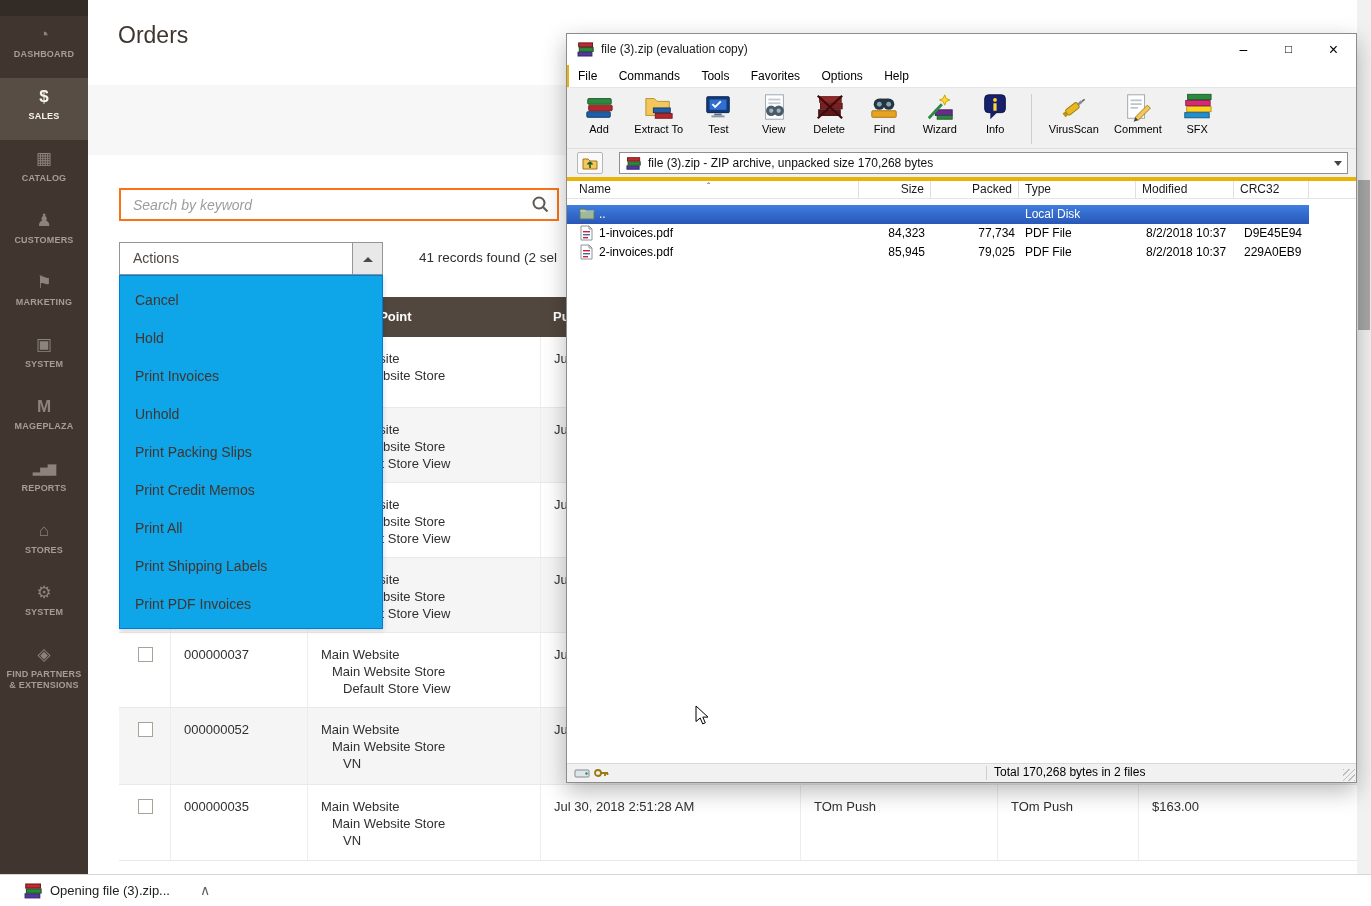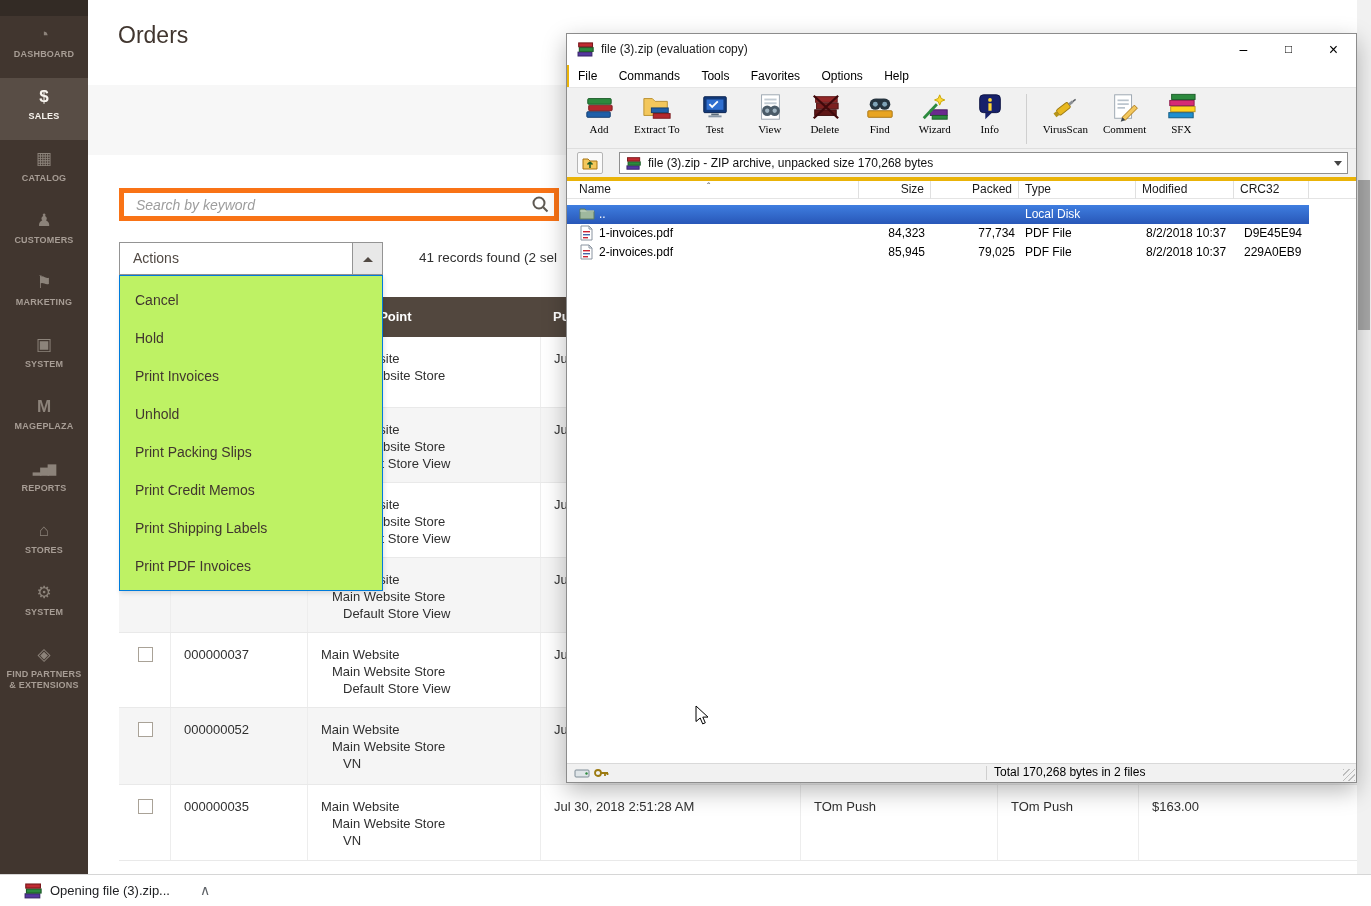--- a/index.html
+++ b/index.html
@@ -15,21 +15,21 @@
   .mi-icon.bold { font-weight:bold; }
   .mi-label { display:block; font-size:9px; font-weight:bold; letter-spacing:.2px; margin-top:4px; line-height:1.25; padding:0 3px; }
   .mi.active { background:#584d45; color:#f8f4ee; }
   .mi.active .mi-icon { color:#f8f4ee; }
   .mi-find { height:74px; }
 
   
   .page-title { position:absolute; left:118px; top:22px; font-size:23px; font-weight:400; color:#41362f; }
   .gray-panel { position:absolute; left:88px; top:85px; width:1269px; height:70px; background:#f7f7f7; }
   .search-wrap { position:absolute; left:119px; top:188px; width:440px; height:33px; }
-  .search-input { width:100%; height:100%; border:5px solid #f97316; padding:0 36px 0 12px; font-size:14px; color:#303030; font-family:inherit; background:#fff; }
+  .search-input { width:100%; height:100%; border:2px solid #f97316; padding:0 36px 0 12px; font-size:14px; color:#303030; font-family:inherit; background:#fff; }
   .search-input::placeholder { font-style:italic; color:#9d9d9d; }
   .search-icon { position:absolute; right:9px; top:6px; width:20px; height:20px; cursor:pointer; }
 
   .actions-btn { position:absolute; left:119px; top:242px; width:264px; height:33px; background:#fff; border:1px solid #949494; z-index:11; cursor:pointer; }
   .actions-label { position:absolute; left:13px; top:0; line-height:31px; font-size:14px; color:#514943; }
   .arrow-seg { position:absolute; right:0; top:0; width:30px; height:100%; border-left:1px solid #949494; background:#e8e8e8; }
   .tri-up { position:absolute; left:50%; top:50%; margin:-2px 0 0 -5px; width:0; height:0; border-left:5px solid transparent; border-right:5px solid transparent; border-bottom:5px solid #514943; }
   .records { position:absolute; left:419px; top:250px; font-size:13.5px; color:#303030; }
 
   .grid-header { position:absolute; left:119px; top:297px; width:1238px; height:40px; background:#52473e; }
@@ -40,38 +40,38 @@
   .grow.alt { background:#f5f5f5; }
   .r0{top:337px;height:71px} .r1{top:408px;height:75px} .r2{top:483px;height:75px}
   .r3{top:558px;height:75px} .r4{top:633px;height:75px} .r5{top:708px;height:77px} .r6{top:785px;height:76px}
   .cell { position:absolute; top:0; bottom:0; border-left:1px solid #ededed; }
   .c-id{left:51px;width:137px} .c-point{left:188px;width:233px} .c-date{left:421px;width:260px}
   .c-bill{left:681px;width:197px} .c-ship{left:878px;width:198px} .c-total{left:1019px;width:134px}
   .ct { display:block; margin:13px 0 0 13px; font-size:13px; color:#303030; line-height:17px; }
   .pp0 { margin-top:13px; } .pp1 { margin:0 0 0 24px; } .pp2 { margin:0 0 0 35px; }
   .cb { position:absolute; left:19px; top:14px; width:15px; height:15px; border:1px solid #a9a297; background:#fff; cursor:pointer; }
 
-  .dropdown-menu { position:absolute; left:119px; top:275px; width:264px; background:#bef264; border:1px solid #007bdb; z-index:12; padding:5px 0; box-shadow:1px 2px 5px rgba(0,0,0,.12); }
+  .dropdown-menu { position:absolute; left:119px; top:275px; width:264px; background:#0ea5e9; border:1px solid #007bdb; z-index:12; padding:5px 0; box-shadow:1px 2px 5px rgba(0,0,0,.12); }
   .dd-item { height:38px; line-height:38px; padding-left:15px; font-size:14px; color:#41362f; cursor:pointer; }
 
   
   .pg-scrollbar { position:absolute; right:0; top:0; width:14px; height:874px; background:#f1f1f1; z-index:6; }
   .pg-thumb { position:absolute; left:1px; top:180px; width:12px; height:150px; background:#a8a8a8; }
 
   
   .winrar { position:absolute; left:566px; top:33px; width:791px; height:750px; background:#eab308; border:1px solid #8c8c8c; box-shadow:0 8px 22px rgba(0,0,0,.28); z-index:20; font-size:12px; color:#000; }
   .wr-title { position:absolute; left:0; top:0; right:0; height:31px; background:#fff; }
   .wr-logo16 { position:absolute; left:10px; top:7px; width:17px; height:17px; }
   .wr-title-text { position:absolute; left:34px; top:0; line-height:31px; font-size:12px; color:#1a1a1a; }
   .wr-btn { position:absolute; top:0; width:45px; height:31px; text-align:center; line-height:31px; cursor:pointer; font-size:14px; color:#000; }
   .wr-min{right:90px} .wr-max{right:45px; font-size:12px;} .wr-close{right:0; font-size:16px;}
   .wr-menubar { position:absolute; left:2px; top:31px; right:0; height:22px; background:#fff; }
   .wr-menu-item { display:inline-block; padding:0 9px; line-height:22px; cursor:pointer; }
 
-  .wr-toolbar { position:absolute; left:0; top:53px; right:0; height:62px; background:#f1f1f1; border-top:1px solid #e6e6e6; border-bottom:1px solid #dedede; padding:2px 0 0 6px; white-space:nowrap;font-family:Liberation Serif, serif; }
+  .wr-toolbar { position:absolute; left:0; top:53px; right:0; height:62px; background:#f1f1f1; border-top:1px solid #e6e6e6; border-bottom:1px solid #dedede; padding:2px 0 0 6px; white-space:nowrap; }
   .tb { display:inline-block; vertical-align:top; min-width:52px; padding:2px 6px 0; text-align:center; cursor:pointer; }
   .tb svg { width:30px; height:30px; display:block; margin:0 auto; }
   .tbl { display:block; font-size:11px; margin-top:1px; color:#000; }
   .tb-sep { display:inline-block; vertical-align:top; width:1px; height:50px; background:#cfcfcf; margin:4px 7px 0; }
 
   .wr-address { position:absolute; left:0; top:115px; right:0; height:28px; background:#f1f1f1; }
   .up-btn { position:absolute; left:10px; top:3px; width:26px; height:22px; background:#fafafa; border:1px solid #b5b5b5; border-radius:2px; text-align:center; padding-top:2px; cursor:pointer; }
   .up-btn svg { width:16px; height:16px; }
   .addr-combo { position:absolute; left:52px; top:3px; right:8px; height:22px; background:#fff; border:1px solid #8f8f8f; cursor:pointer; }
   .zip-ico { position:absolute; left:6px; top:3px; width:15px; height:15px; }
@@ -322,20 +322,21 @@
       </div>
   </div>
 
   <div class="dropdown-menu">
     <div class="dd-item">Cancel</div>
     <div class="dd-item">Hold</div>
     <div class="dd-item">Print Invoices</div>
     <div class="dd-item">Unhold</div>
     <div class="dd-item">Print Packing Slips</div>
     <div class="dd-item">Print Credit Memos</div>
+    <div class="dd-item">Print All</div>
     <div class="dd-item">Print Shipping Labels</div>
     <div class="dd-item">Print PDF Invoices</div>
   </div>
 
   <div class="pg-scrollbar">
     <div class="pg-thumb"></div>
   </div>
 
   <div class="winrar">
     <div class="wr-title">

